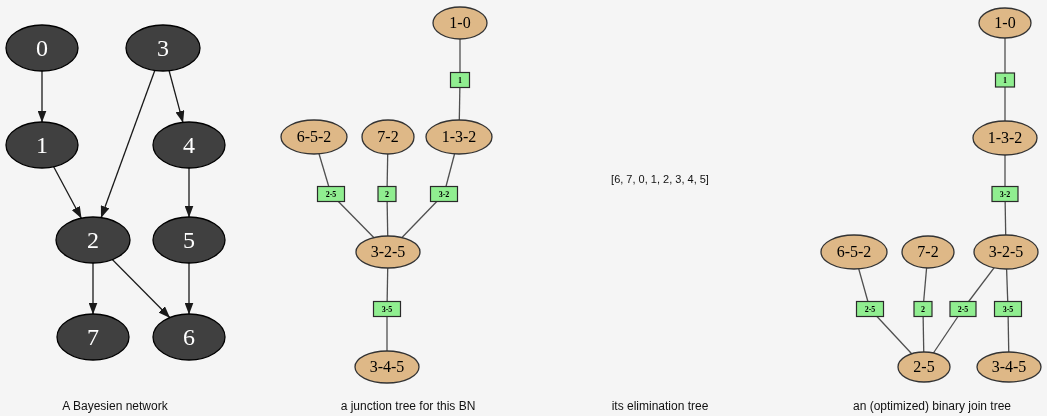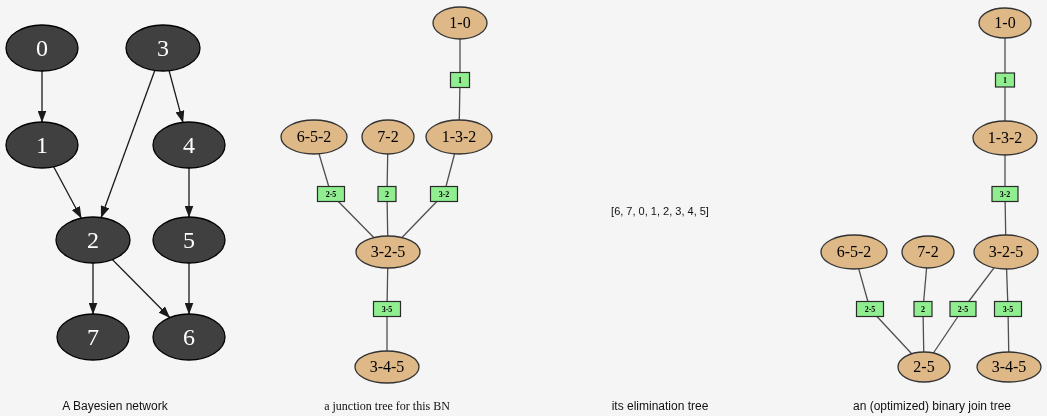--- a/index.html
+++ b/index.html
@@ -14,26 +14,26 @@
   .caption{
     position:absolute;
     top:399px;
     transform:translateX(-50%);
     font-size:12px;
     color:#111;
     white-space:nowrap;
     font-family:"Liberation Sans", sans-serif;
   }
   #cap-bn{left:115px;}
-  #cap-jt{left:387px;font-family:Liberation Serif, serif;}
+  #cap-jt{left:408px;}
   #cap-elim{left:660px;}
   #cap-bjt{left:932px;}
   #elim-text{
     position:absolute;
-    left:660px;top:205px;
+    left:660px;top:173px;
     transform:translateX(-50%);
     font-size:11px;
     color:#111;
     white-space:nowrap;
     font-family:"Liberation Sans", sans-serif;
   }
   
   text{font-family:"Liberation Serif","DejaVu Serif",serif;}
   .bn-label{fill:#ffffff;font-size:24px;}
   .clique-label{fill:#000000;font-size:16px;}

